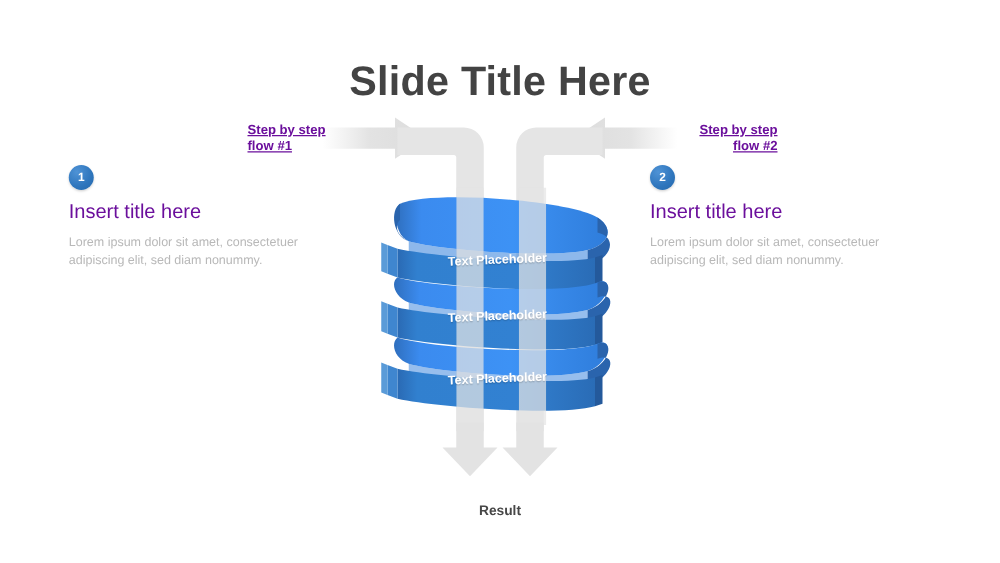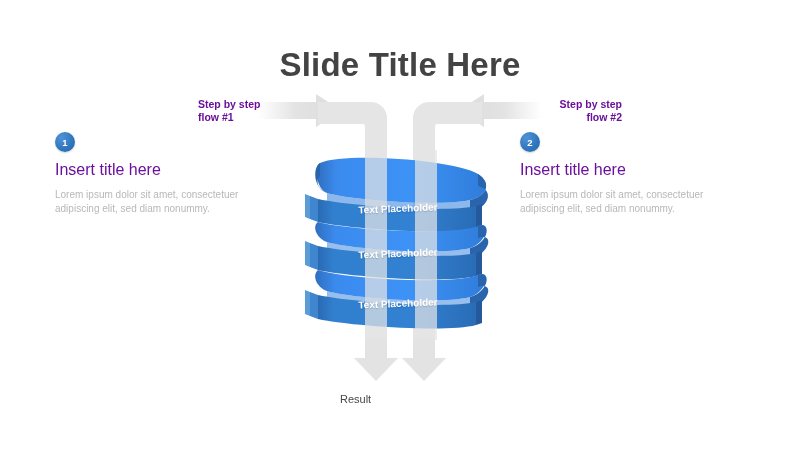--- a/index.html
+++ b/index.html
@@ -12,21 +12,21 @@
 
   
   .slide-title{
     position:absolute;left:0;top:22px;width:800px;text-align:center;
     font-size:33px;font-weight:bold;color:#434343;letter-spacing:.2px;margin-top:24px;
   }
 
   
   .flow-label{
     position:absolute;font-size:10.5px;font-weight:bold;color:#6b0f9c;
-    line-height:13px;white-space:pre-line;
+    line-height:13px;white-space:pre-line;text-decoration:underline;
   }
   .flow-label.left{left:198px;top:98px;text-align:left;}
   .flow-label.right{right:178px;top:98px;text-align:right;}
 
   
   .side-block{position:absolute;width:230px;}
   .side-block.left{left:55px;top:132px;}
   .side-block.right{left:520px;top:132px;}
   .badge{
     width:20px;height:20px;border-radius:50%;
@@ -49,22 +49,22 @@
     position:absolute;width:160px;text-align:center;
     font-size:10px;font-weight:bold;color:#ffffff;
     text-shadow:0 1px 1px rgba(0,0,0,.18);
     transform:rotate(-2.2deg);
   }
   #rt0{left:318px;top:203px;}
   #rt1{left:318px;top:248px;}
   #rt2{left:318px;top:298px;}
 
   .result-label{
-    position:absolute;left:340px;top:393px;width:120px;
-    font-size:11px;color:#474747;
+    position:absolute;left:340px;top:403px;width:120px;text-align:center;
+    font-size:11px;color:#474747;font-weight:bold;
   }
 </style>
 </head>
 <body>
 
 <div class="slide">
 
   <div class="slide-title">Slide Title Here</div>
 
   <svg class="center-svg" width="800" height="450" viewBox="0 0 800 450">

